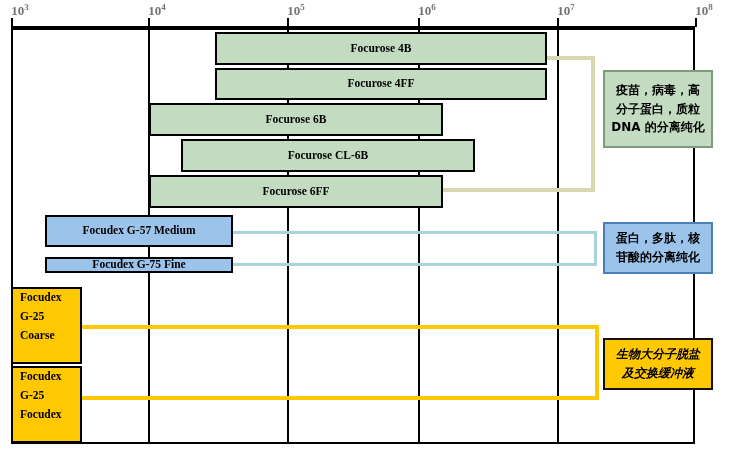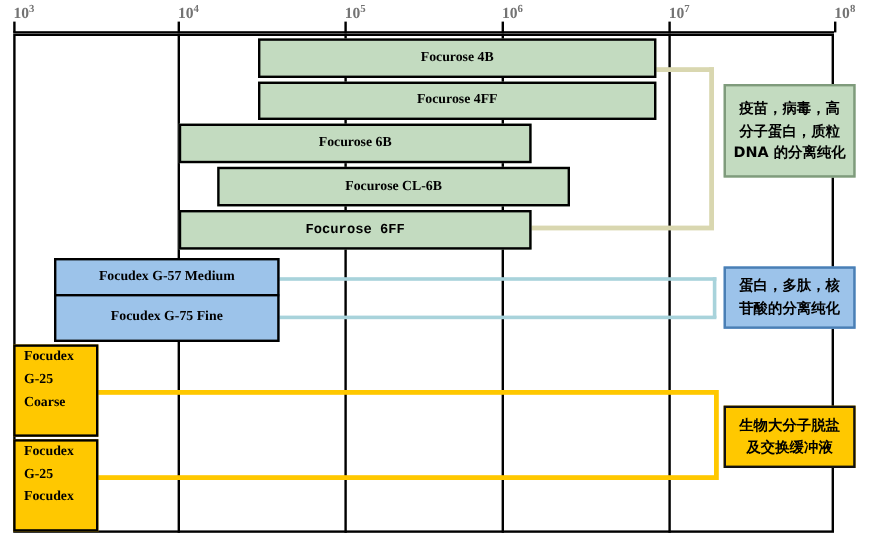--- a/index.html
+++ b/index.html
@@ -121,21 +121,21 @@
     line-height: 1.55;
     text-align: center;
     display: flex;
     align-items: center;
     justify-content: center;
     padding: 0 4px;
   }
   .callout .ctext { display: block; }
   .callout.green  { background: #c3dbc0; border-color: #7f9b7c; }
   .callout.blue   { background: #9cc3ea; border-color: #4a7fb5; }
-  .callout.yellow { background: #ffc800; border-color: #111111; }
+  .callout.yellow { background: #ffc800; border-color: #111111; font-style: italic; }
 </style>
 </head>
 <body>
 
 <div id="chart-root">
 
   <div class="axis-line"></div>
 
   <div class="axis-tick" style="left:11px;"></div>
   <div class="axis-tick" style="left:148px;"></div>
@@ -179,29 +179,29 @@
   </div>
 
   <div class="bar green" style="left:149px; top:103px; width:294px; height:33px;">
     <span>Focurose 6B</span>
   </div>
 
   <div class="bar green" style="left:149px; top:139px; width:294px; height:33px;margin-left:32px;">
     <span>Focurose CL-6B</span>
   </div>
 
-  <div class="bar green" style="left:149px; top:175px; width:294px; height:33px;font-family:Liberation Mono, monospace;">
+  <div class="bar green" style="left:149px; top:175px; width:294px; height:33px;">
     <span>Focurose 6FF</span>
   </div>
 
   <div class="bar blue" style="left:45px; top:215px; width:188px; height:32px;">
     <span>Focudex G-57 Medium</span>
   </div>
 
-  <div class="bar blue" style="left:45px; top:245px; width:188px; height:40px;">
+  <div class="bar blue" style="left:45px; top:257px; width:188px; height:16px;">
     <span>Focudex G-75 Fine</span>
   </div>
 
   <div class="bar yellow multiline" style="left:11px; top:287px; width:71px; height:77px;">
     <span class="ln">Focudex</span>
     <span class="ln">G-25</span>
     <span class="ln">Coarse</span>
   </div>
 
   <div class="bar yellow multiline" style="left:11px; top:366px; width:71px; height:77px;">

